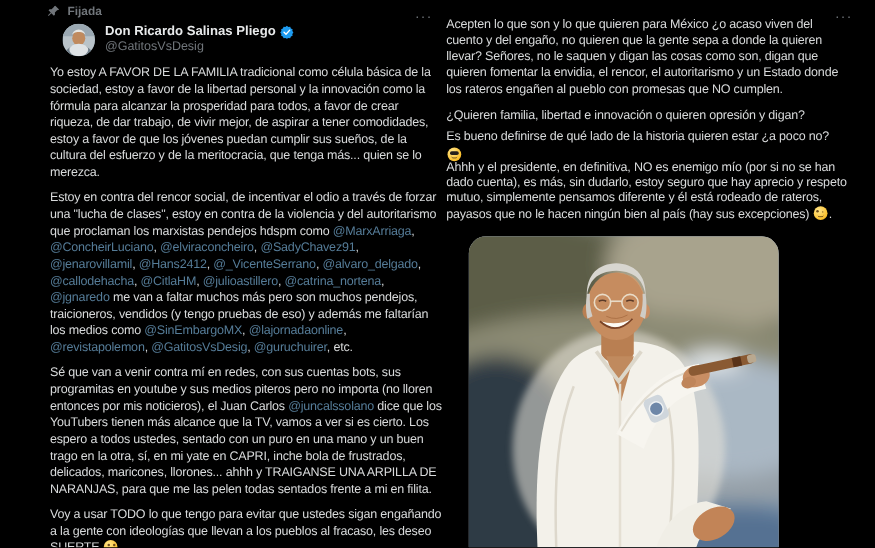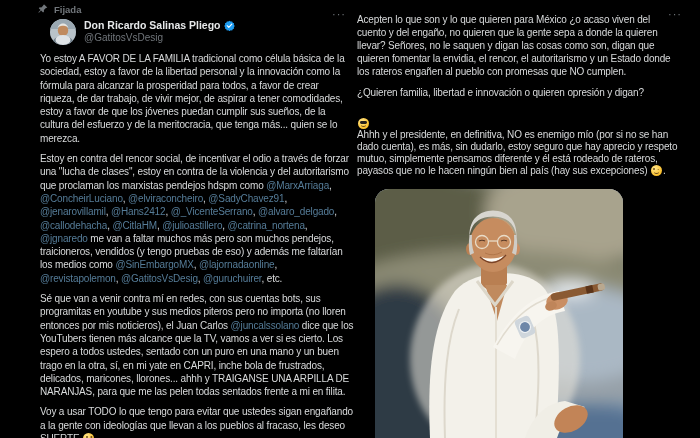--- a/index.html
+++ b/index.html
@@ -96,20 +96,21 @@
       <p>Sé que van a venir contra mí en redes, con sus cuentas bots, sus programitas en youtube y sus medios piteros pero no importa (no lloren entonces por mis noticieros), el Juan Carlos <span class="mention">@juncalssolano</span> dice que los YouTubers tienen más alcance que la TV, vamos a ver si es cierto. Los espero a todos ustedes, sentado con un puro en una mano y un buen trago en la otra, sí, en mi yate en CAPRI, inche bola de frustrados, delicados, maricones, llorones... ahhh y TRAIGANSE UNA ARPILLA DE NARANJAS, para que me las pelen todas sentados frente a mi en filita.</p>
       <p>Voy a usar TODO lo que tengo para evitar que ustedes sigan engañando a la gente con ideologías que llevan a los pueblos al fracaso, les deseo SUERTE <span class="emj e-grin"></span>.</p>
     </div>
   </div>
 
   <div class="more more-left">···</div>
 
   <div class="right-col">
     <p class="rp1">Acepten lo que son y lo que quieren para México ¿o acaso viven del cuento y del engaño, no quieren que la gente sepa a donde la quieren llevar? Señores, no le saquen y digan las cosas como son, digan que quieren fomentar la envidia, el rencor, el autoritarismo y un Estado donde los rateros engañen al pueblo con promesas que NO cumplen.</p>
     <p class="rp2">¿Quieren familia, libertad e innovación o quieren opresión y digan?</p>
+    <p class="rp3">Es bueno definirse de qué lado de la historia quieren estar ¿a poco no?</p>
     <p class="rp3e"><span class="emj e-cool"></span></p>
     <p class="rp4">Ahhh y el presidente, en definitiva, NO es enemigo mío (por si no se han dado cuenta), es más, sin dudarlo, estoy seguro que hay aprecio y respeto mutuo, simplemente pensamos diferente y él está rodeado de rateros, payasos que no le hacen ningún bien al país (hay sus excepciones) <span class="emj e-wink"></span>.</p>
   </div>
 
   <div class="more more-right">···</div>
 
   <div class="photo">
     <svg width="248" height="249" viewBox="0 0 248 249">
       <defs>
         <filter id="b8" x="-40%" y="-40%" width="180%" height="180%">

